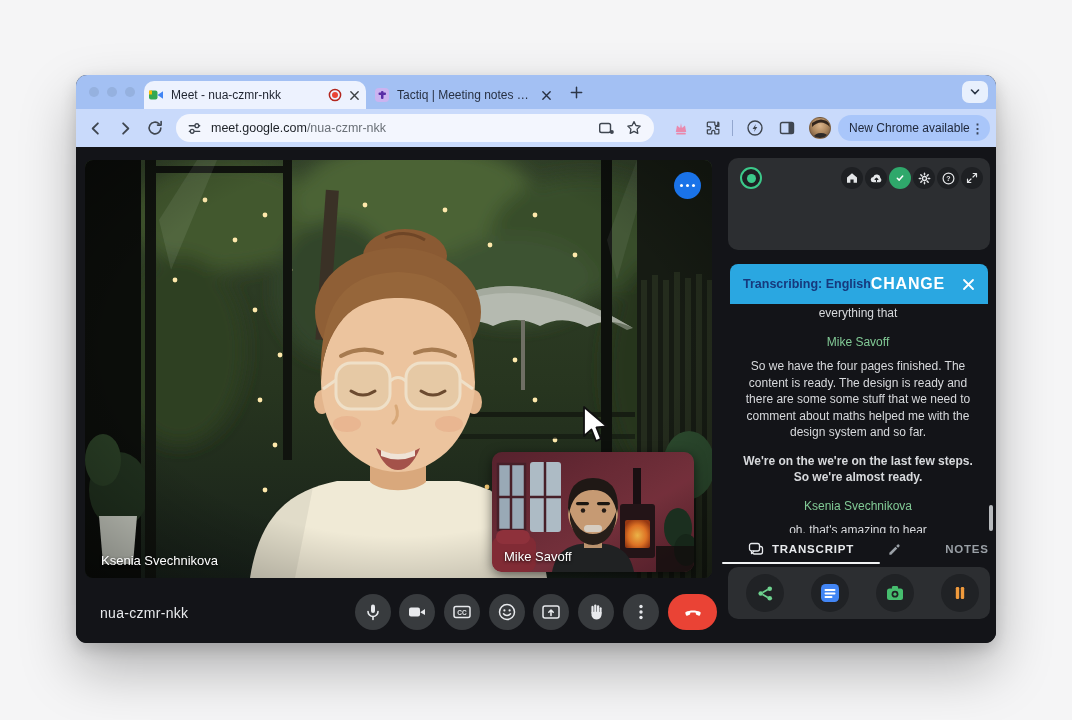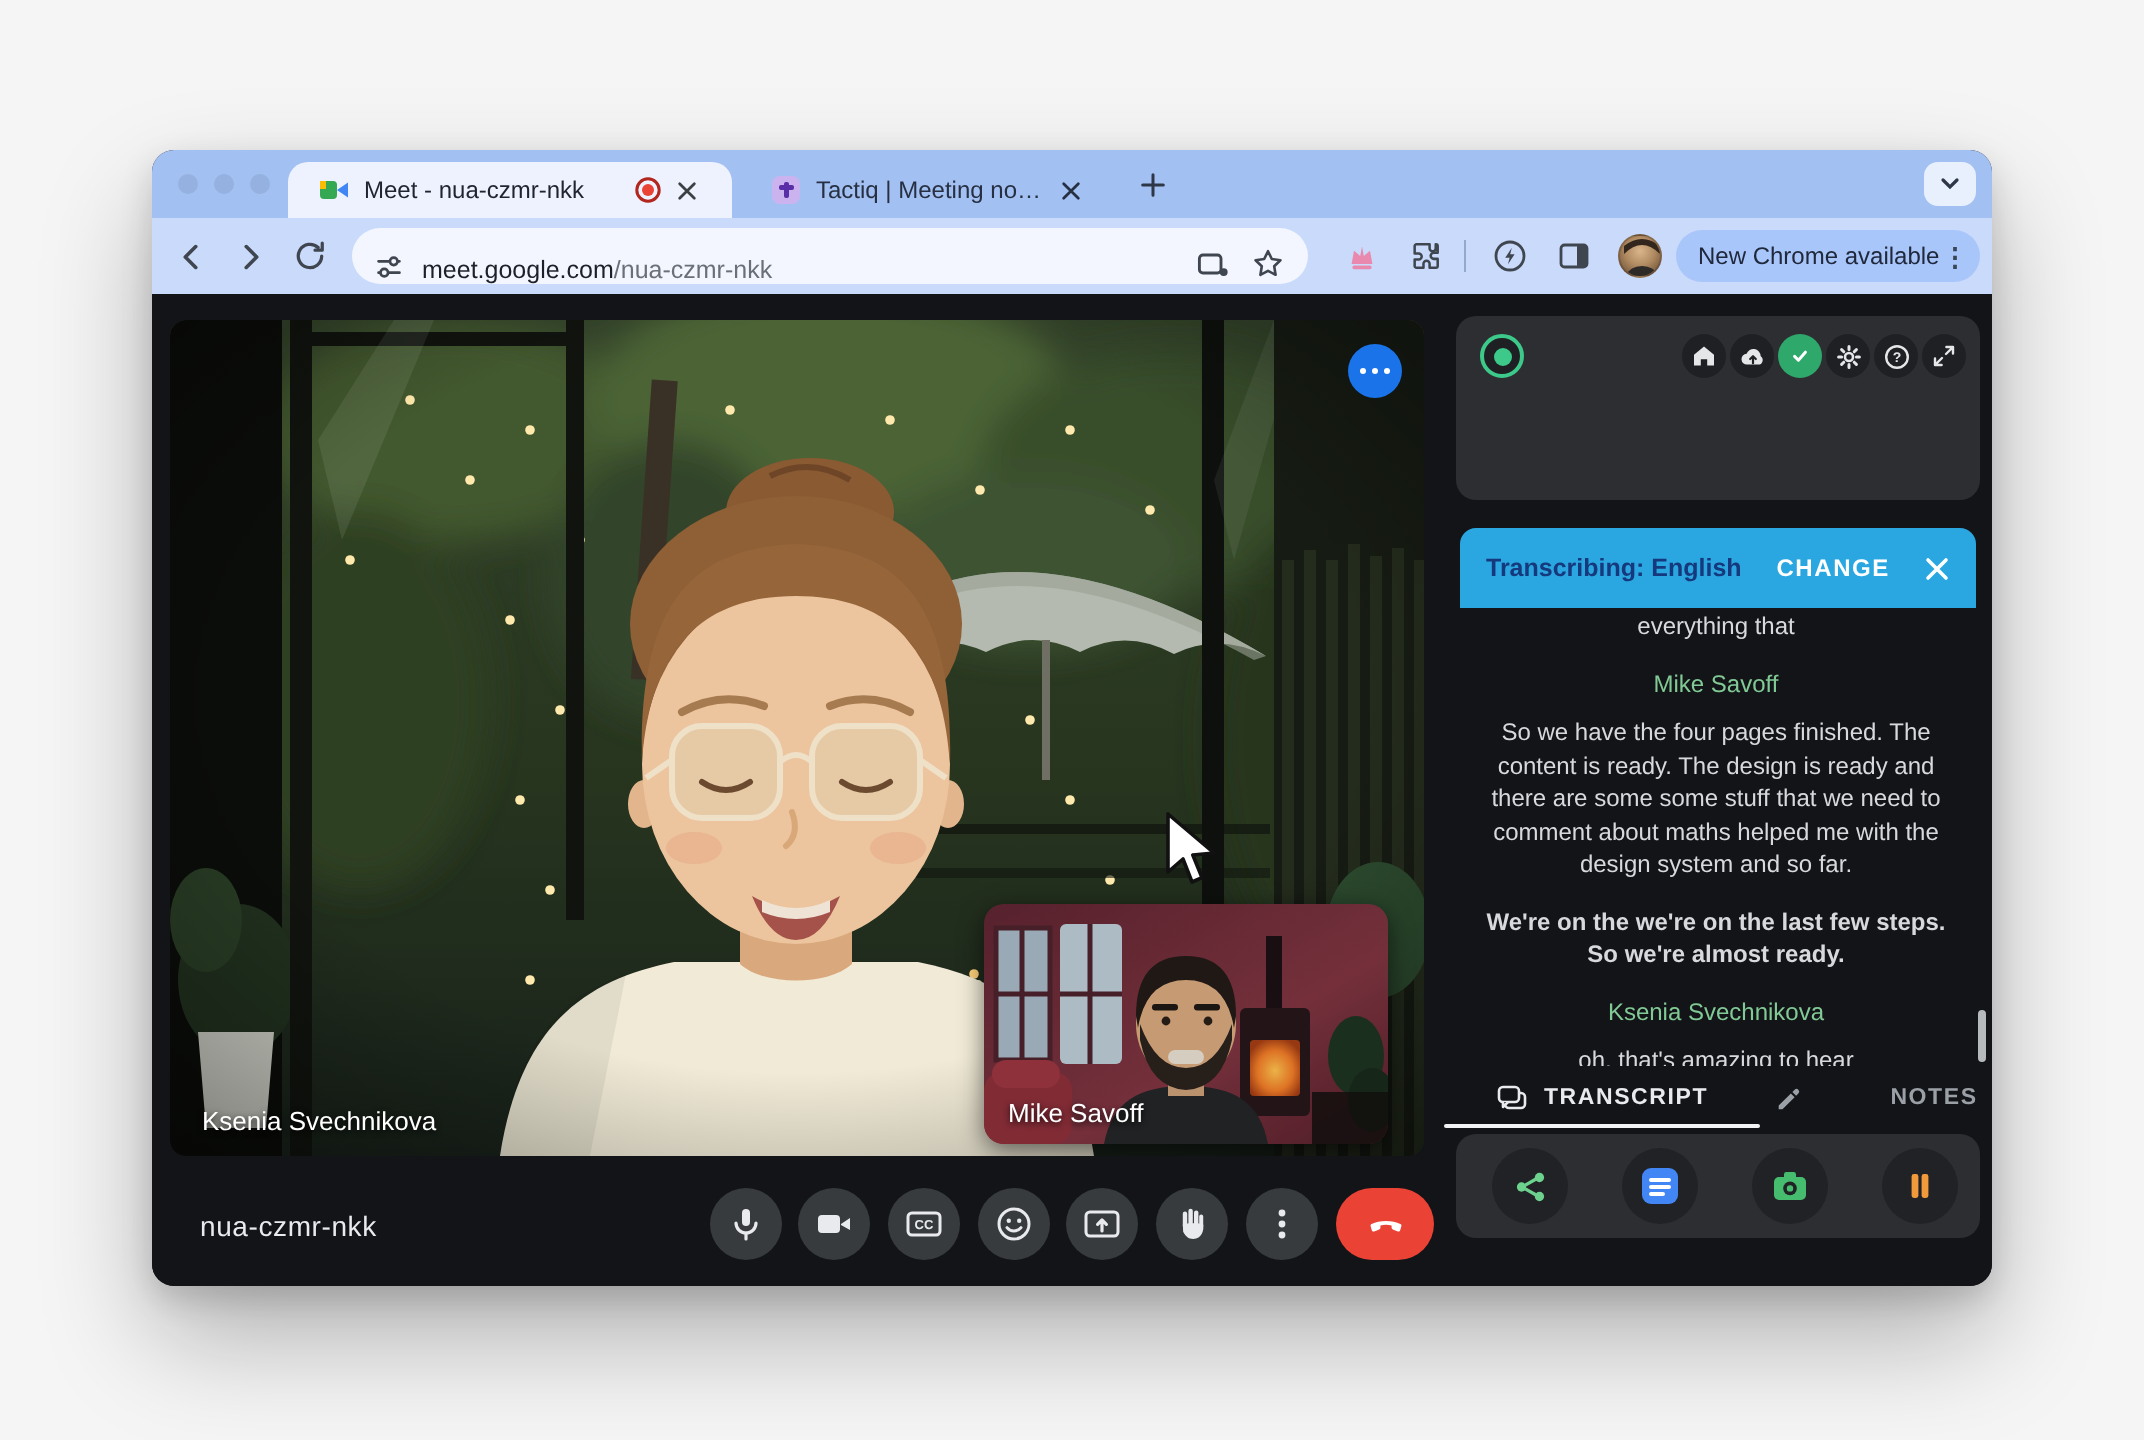--- a/index.html
+++ b/index.html
@@ -7,35 +7,35 @@
   .stage { position:relative; width:1072px; height:720px; }
 
   
   .window { position:absolute; left:76px; top:75px; width:920px; height:568px; border-radius:11px; overflow:hidden;
             background:#141519; box-shadow:0 26px 55px rgba(0,0,0,.28), 0 6px 16px rgba(0,0,0,.15); }
 
   
   .tabstrip { position:absolute; left:0; top:0; right:0; height:34px; background:#a3c0f3; }
   .lights { position:absolute; left:13px; top:12px; display:flex; gap:8px; }
   .light { width:10px; height:10px; border-radius:50%; background:#8ba4cd; opacity:.55; }
-  .tab { position:absolute; top:6px; height:28px; display:flex; align-items:center; padding:0 15px; font-size:12px; }
+  .tab { position:absolute; top:6px; height:28px; display:flex; align-items:center; padding:0 4px; font-size:12px; }
   .tab.active { left:68px; width:222px; background:#edf2fe; border-radius:10px 10px 0 0; color:#1f2430; }
   .tab.inactive { left:294px; width:188px; color:#273042; }
   .tab .ttl { flex:1; white-space:nowrap; overflow:hidden; text-overflow:ellipsis; margin-left:7px; }
   .favicon { width:16px; height:16px; flex:0 0 16px; }
   .tab-ic { width:15px; height:15px; flex:0 0 15px; margin-left:5px; display:flex; align-items:center; justify-content:center; }
   .newtab { position:absolute; left:492px; top:9px; width:17px; height:17px; display:flex; align-items:center; justify-content:center; }
   .tab-chevron { position:absolute; left:886px; top:6px; width:26px; height:22px; border-radius:7px; background:rgba(249,251,255,.8);
                  display:flex; align-items:center; justify-content:center; }
 
   
   .toolbar { position:absolute; left:0; top:34px; right:0; height:38px; background:#c9dafb; }
   .nav-ic { position:absolute; top:8px; width:22px; height:22px; display:flex; align-items:center; justify-content:center; }
   .urlbar { position:absolute; left:100px; top:5px; width:478px; height:28px; border-radius:14px; background:#f3f6fe;
-            display:flex; align-items:flex-end; padding:0 10px; }
+            display:flex; align-items:center; padding:0 10px; }
   .url-text { font-size:12.5px; margin-left:8px; color:#1d2127; white-space:nowrap; }
   .url-text .path { color:#6a7077; }
   .url-sp { flex:1; }
   .url-ic { width:20px; height:20px; display:flex; align-items:center; justify-content:center; margin-left:8px; }
   .tb-ic { position:absolute; top:8px; width:22px; height:22px; display:flex; align-items:center; justify-content:center; }
   .tb-divider { position:absolute; left:656px; top:11px; width:1px; height:16px; background:#93a7cf; }
   .avatar { position:absolute; left:733px; top:8px; width:22px; height:22px; border-radius:50%; overflow:hidden;
             background:radial-gradient(circle at 50% 38%, #dab48b 0%, #b08a61 45%, #5d4430 100%); border:1px solid rgba(0,0,0,.15); }
   .update-pill { position:absolute; left:762px; top:6px; width:152px; height:26px; border-radius:13px; background:#a9c6fa;
                  display:flex; align-items:center; padding:0 6px 0 11px; font-size:12px; color:#20293c; }
@@ -75,21 +75,21 @@
   .sb-ic { width:22px; height:22px; border-radius:50%; background:#1e2023; display:flex; align-items:center; justify-content:center; }
   .sb-ic.shield { background:#2fa86b; }
   .sb-banner { position:absolute; left:8px; top:40px; width:246px; height:44px; background:#191b1d; border-radius:8px; }
   .sb-banner-text { position:absolute; left:14px; top:6px; width:158px; font-size:12px; line-height:1.4; color:#e6e8ea; text-align:center; }
   .get-more { position:absolute; right:8px; top:10px; height:24px; padding:0 10px; border-radius:5px; background:#4cbd82;
               display:flex; align-items:center; font-size:12px; color:#eafcf1; }
 
   .tr-banner { position:absolute; left:8px; top:117px; width:258px; height:40px; background:#2aa7e1; border-radius:8px 8px 0 0;
                display:flex; align-items:center; padding:0 13px; }
   .tr-label { font-size:12.5px; font-weight:bold; color:#16397d; }
-  .tr-change { margin-left:auto; margin-right:16px; font-size:12px; font-weight:bold; letter-spacing:.8px; color:#fff; }
+  .tr-change { margin-left:auto; margin-right:16px; font-size:16px; font-weight:bold; letter-spacing:.8px; color:#fff; }
   .tr-x { width:14px; height:14px; display:flex; align-items:center; justify-content:center; }
 
   .transcript { position:absolute; left:12px; top:158px; width:248px; height:228px; overflow:hidden;
                 font-size:12px; line-height:16.5px; color:#d7d9dc;text-align:center; }
   .t-msg { margin-top:8px; }
   .t-sp  { margin-top:12px; color:#81c995; }
   .t-msg.gap { margin-top:12px;font-weight:bold; }
   .scroll-thumb { position:absolute; right:3px; top:358px; width:4px; height:26px; border-radius:2px; background:#b7babd; }
 
   .sb-tabs { position:absolute; left:0; top:388px; width:274px; height:28px; }

